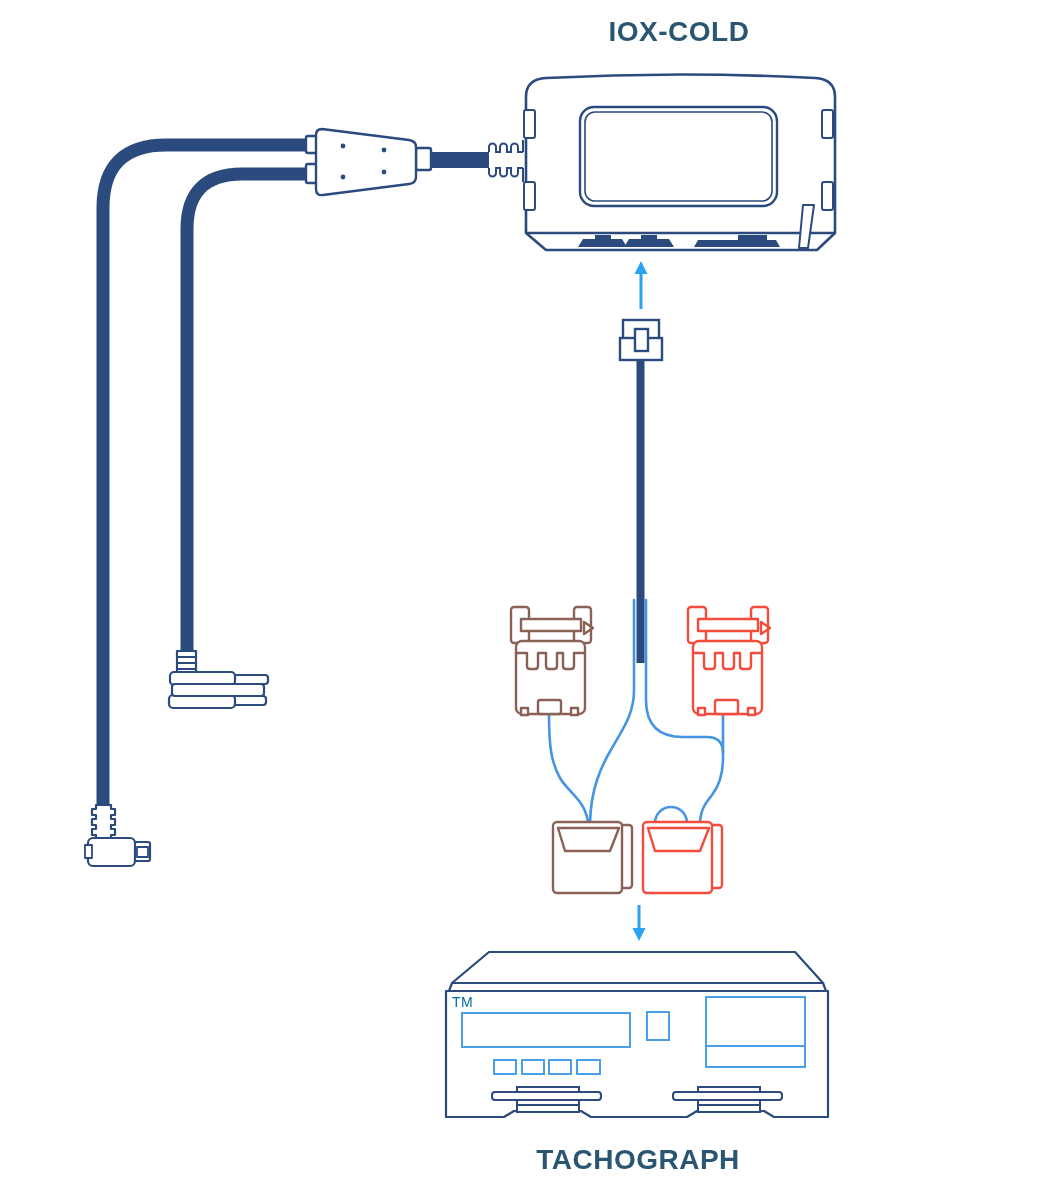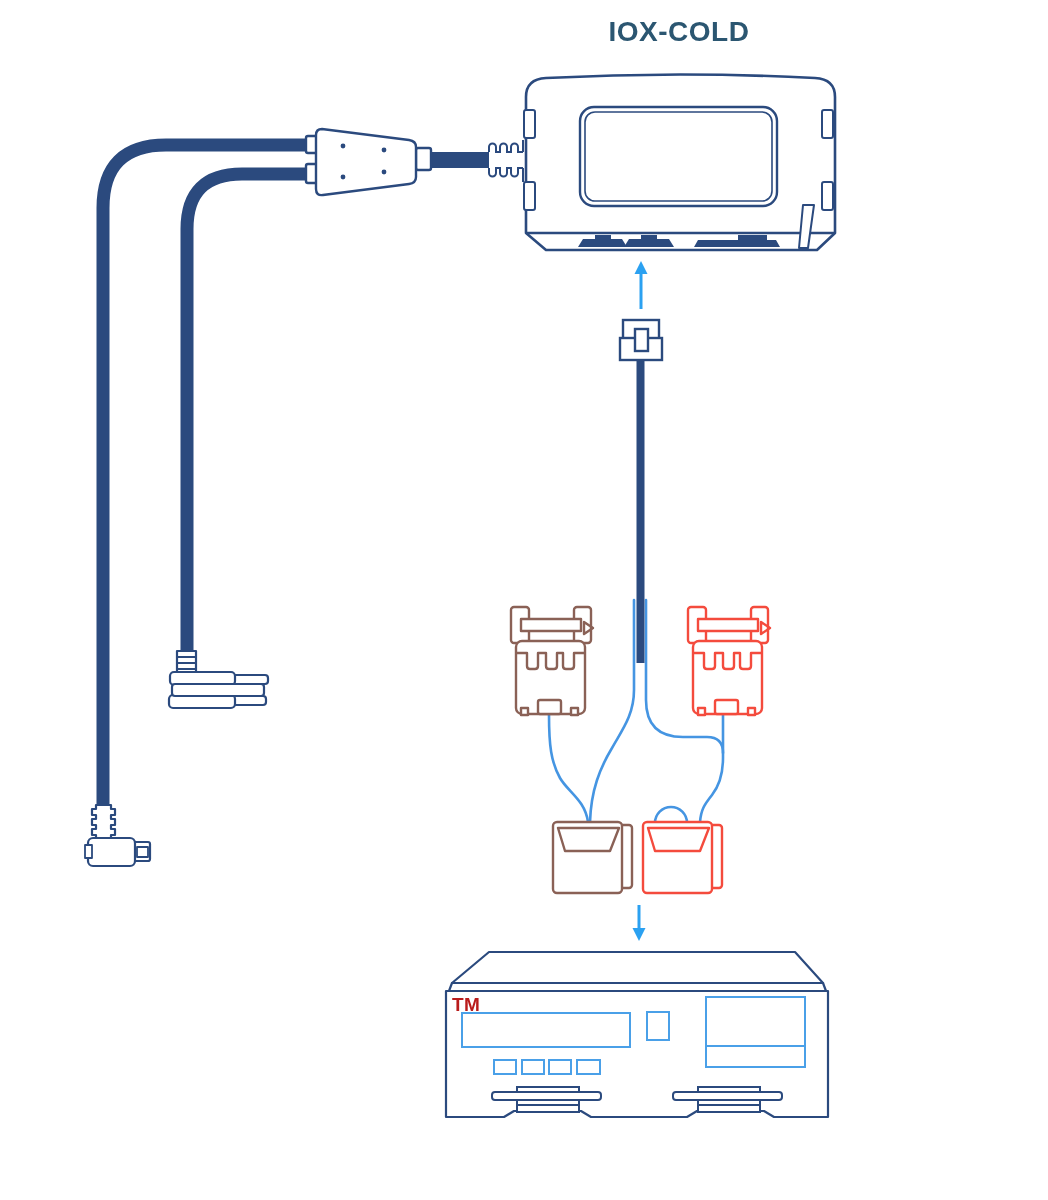--- a/index.html
+++ b/index.html
@@ -7,21 +7,21 @@
     position:relative;width:860px;height:1200px;background:#fff;overflow:hidden;
     font-family:"Liberation Sans", sans-serif;
   }
   .diagram-svg{position:absolute;left:0;top:0;}
   .lbl{
     position:absolute;color:#2b5671;font-weight:bold;font-size:28px;
     letter-spacing:.5px;white-space:nowrap;
   }
   .lbl-center{text-align:center;}
   .tm{
-    position:absolute;color:#b91c1c;font-size:19px;font-weight:700;letter-spacing:.5px;
+    position:absolute;color:#0369a1;font-size:14px;font-weight:400;letter-spacing:.5px;
   }
 </style>
 </head>
 <body>
 
 <div class="stage">
 
 <svg class="diagram-svg" width="1048" height="1200" viewBox="0 0 1048 1200">
 
   <defs>
@@ -170,16 +170,17 @@
       <rect x="577" y="1060" width="23" height="14"></rect>
     </g>
     <use href="#card-slot" x="517" y="1087"></use>
     <use href="#card-slot" x="698" y="1087"></use>
   </g>
 </svg>
 
 <div class="lbl lbl-center" style="left:529px;top:16px;width:300px;">IOX-COLD</div>
 
 
+<div class="lbl lbl-center" style="left:488px;top:1144px;width:300px;">TACHOGRAPH</div>
 
 <div class="tm" style="left:452px;top:994px;">TM</div>
 
 </div>
 
 </body></html>

